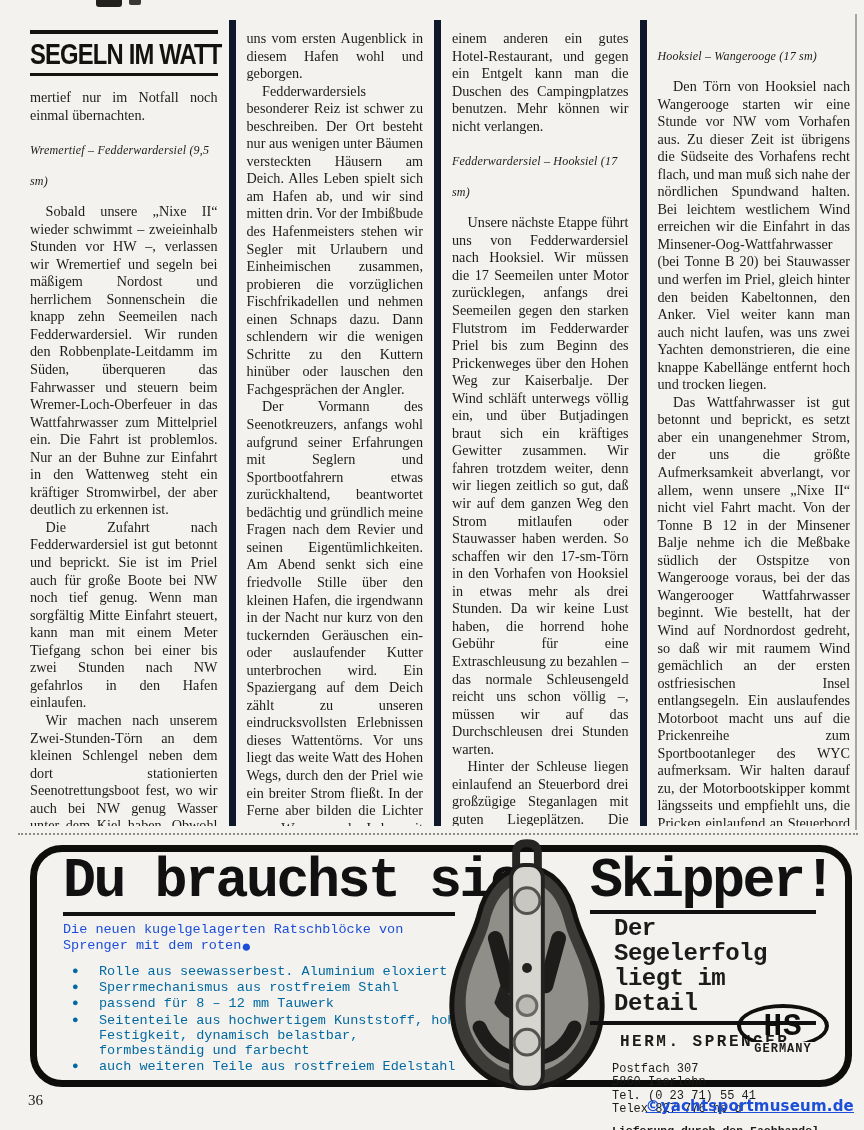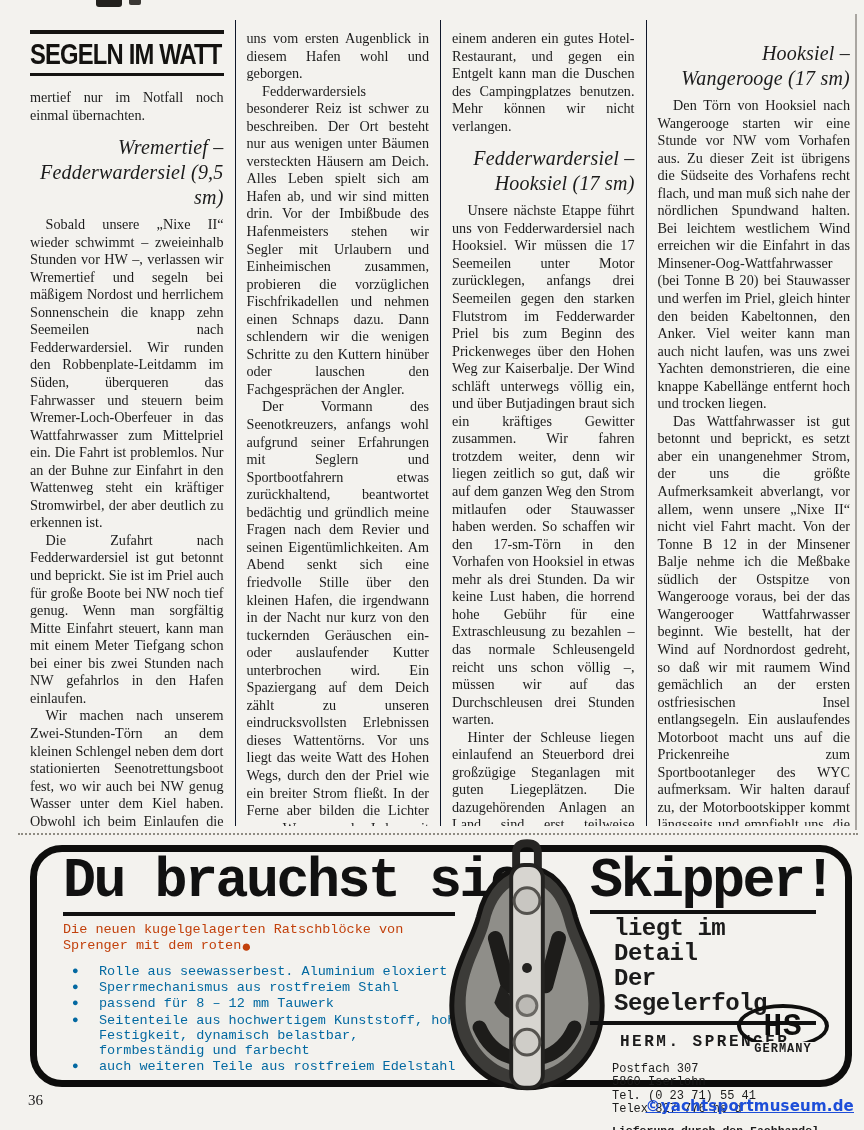--- a/index.html
+++ b/index.html
@@ -10,45 +10,45 @@
 
   
   .artifact-1 { position:absolute; left:96px; top:0; width:26px; height:7px; background:#23211e; border-radius:0 0 3px 3px; }
   .artifact-2 { position:absolute; left:129px; top:0; width:12px; height:5px; background:#3a3834; border-radius:0 0 2px 2px; }
   .page-edge-line { position:absolute; right:7px; top:14px; width:2px; height:816px; background:#6b6862; opacity:.55; }
 
   
   .article { position:absolute; left:30px; top:20px; width:822px; height:806px; display:flex; overflow:hidden; }
   .col { width:25%; padding:10px 11px 0 11px; font-family:"Liberation Serif","DejaVu Serif",serif;
          font-size:14.2px; line-height:17.55px; text-align:justify; hyphens:auto; -webkit-hyphens:auto;
-         border-right:1px solid #0f172a; overflow:hidden; }
+         border-right:7px solid #0f172a; overflow:hidden; }
   .col:first-child { padding-left:0; }
   .col:last-child { border-right:none; padding-right:2px; }
   .blk { margin:0; }
   .blk.para { text-indent:1.1em; }
-  h2.blk.head { font-style:italic; font-weight:normal; font-size:20px; line-height:25px;
-                margin:11px 0 6px; text-align:right; letter-spacing:.2px; }
+  h2.blk.head { font-style:italic; font-weight:normal; font-size:12px; line-height:31px;
+                margin:11px 0 6px; text-align:left; letter-spacing:.2px; }
 
   
   .masthead { margin:0 0 13px; }
   .mast-rule-top { height:4px; background:#141311; margin-bottom:5px; }
   .mast-rule-bottom { height:3px; background:#141311; margin-top:4px; }
   .mast-title { font-family:"Liberation Sans","DejaVu Sans",sans-serif; font-weight:bold;
                 font-size:29px; letter-spacing:-1px; white-space:nowrap; color:#131210;
                 transform:scaleX(.82); transform-origin:left center; line-height:30px; }
 
   .article-divider { position:absolute; left:18px; right:6px; top:833px; border-top:2px dotted #7d7a70; opacity:.85; }
 
   
   .ad { position:absolute; left:30px; top:845px; width:822px; height:242px;
         border:7px solid #0d0d0c; border-radius:32px; font-family:Liberation Mono, monospace; }
   .ad-left { position:absolute; left:26px; top:2px; width:405px; }
   .ad-headline { font-weight:bold; font-size:55px; line-height:56px; letter-spacing:-2.5px; color:#111; white-space:nowrap; }
   .ad-rule-left { height:4px; background:#111; margin:2px 0 6px; width:392px; }
-  .ad-intro { font-size:13.5px; line-height:15.5px; width:392px; color:#c2410c; }
+  .ad-intro { font-size:13.5px; line-height:15.5px; width:392px; color:#1d4ed8; }
   .ad-intro-dot { font-size:17px; line-height:10px; vertical-align:-3px; }
   ul.ad-bullets { list-style:none; margin-top:11px; font-size:13.5px; line-height:15.2px; color:#0369a1; }
   ul.ad-bullets li { position:relative; padding-left:36px; margin-bottom:1px; }
   ul.ad-bullets li::before { content:"●"; position:absolute; left:9px; top:0; font-size:11px; }
 
   .ad-right { position:absolute; left:553px; top:2px; width:240px; }
   .ad-slogan { margin-top:0; border-top:4px solid #111; border-bottom:4px solid #111;
                width:226px; padding:2px 0 5px 24px; }
   .ad-slogan-line { font-weight:bold; font-size:24px; line-height:25px; letter-spacing:-.5px; }
   .ad-company { margin:8px 0 2px 30px; font-weight:bold; font-size:16px; letter-spacing:2.5px; white-space:nowrap; }
@@ -138,22 +138,22 @@
       <rect x="79" y="26" width="32" height="225" rx="13" fill="#d7d5d0" stroke="#232220" stroke-width="4"></rect>
       <circle cx="95" cy="62" r="13" fill="#c8c6c1" stroke="#55534f" stroke-width="3"></circle>
       <circle cx="95" cy="130" r="5" fill="#232220"></circle>
       <circle cx="95" cy="168" r="10" fill="#bcbab5" stroke="#6a6864" stroke-width="3"></circle>
       <circle cx="95" cy="205" r="13" fill="#cfcdc8" stroke="#55534f" stroke-width="3"></circle>
     </svg>
 
     <div class="ad-right">
       <div class="ad-headline">Skipper!</div>
       <div class="ad-slogan">
+        <div class="ad-slogan-line">Der Segelerfolg</div>
         <div class="ad-slogan-line">liegt im Detail</div>
-        <div class="ad-slogan-line">Der Segelerfolg</div>
       </div>
       <div class="ad-company">HERM. SPRENGER</div>
       <div class="ad-address">
           <div>Postfach 307</div>
           <div>5860 Iserlohn</div>
           <div>Tel. (0 23 71) 55 41</div>
           <div>Telex 827 776 hs d</div>
         </div>
       <div class="ad-footer">Lieferung durch den Fachhandel</div>
     </div>

